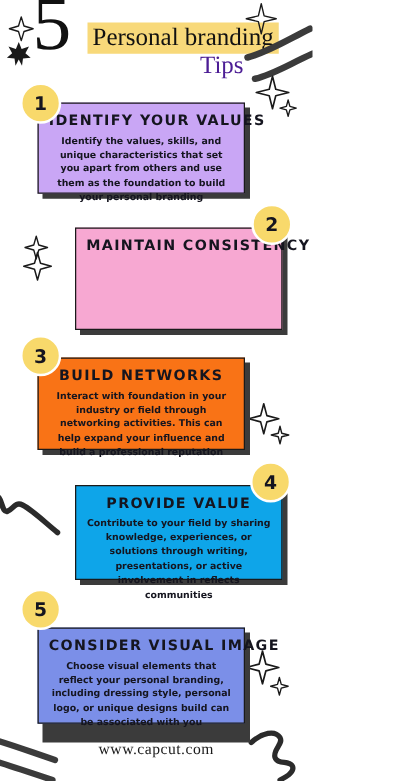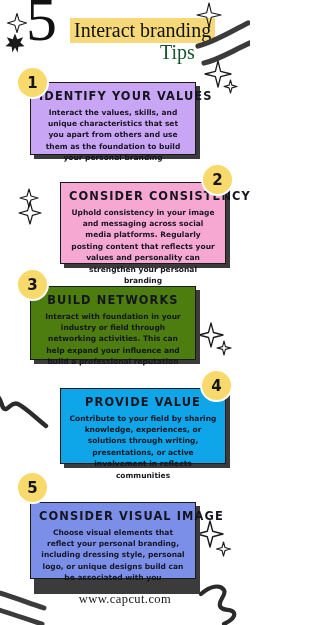--- a/index.html
+++ b/index.html
@@ -51,21 +51,21 @@
     padding: 1px 4px 1px 4px;
     white-space: nowrap;
   }
   .title-line2 {
     position: absolute;
     left: 160px;
     top: 41px;
     font-family: "Liberation Serif", serif;
     font-size: 20px;
     line-height: 1.15;
-    color: #14532d;
+    color: #4c1d95;
     white-space: nowrap;
   }
 
   
   .card-wrap { position: absolute; }
   .card-shadow {
     position: absolute;
     left: 4px;
     top: 4px;
     width: 100%;
@@ -131,21 +131,21 @@
     letter-spacing: 0.4px;
   }
 </style>
 </head>
 <body>
 
 <div class="page">
 
   <div class="header">
     <div class="big-number">5</div>
-    <div class="title-line1">Interact branding</div>
+    <div class="title-line1">Personal branding</div>
     <div class="title-line2">Tips</div>
   </div>
 
   <div class="deco" style="left:6px; top:12px;">
     <svg width="22" height="22" viewBox="0 0 22 22">
       <path d="M11 1.5 L13.2 8.8 L20.5 11 L13.2 13.2 L11 20.5 L8.8 13.2 L1.5 11 L8.8 8.8 Z" fill="none" stroke="#1a1a1a" stroke-width="1.1" stroke-linejoin="round"></path>
     </svg>
   </div>
 
   <div class="deco" style="left:5px; top:33px;">
@@ -219,37 +219,36 @@
   <div class="deco" style="left:-6px; top:606px;">
     <svg width="54" height="22" viewBox="0 0 54 22">
       <path d="M2 3 C 15 7, 30 12, 48 18" fill="none" stroke="#3b3b3b" stroke-width="5" stroke-linecap="round"></path>
     </svg>
   </div>
 
   <div class="card-wrap" style="left:30px; top:82px; width:166px; height:73px;">
     <div class="card-shadow"></div>
     <div class="card" style="background:#C9A6F5; height:73px;">
       <div class="card-title">IDENTIFY YOUR VALUES</div>
-      <div class="card-body">Interact the values, skills, and unique characteristics that set you apart from others and use them as the foundation to build your personal branding</div>
+      <div class="card-body">Identify the values, skills, and unique characteristics that set you apart from others and use them as the foundation to build your personal branding</div>
     </div>
   </div>
   <div class="badge" style="left:16px; top:66px;">1</div>
 
   <div class="card-wrap" style="left:60px; top:182px; width:166px; height:82px;">
     <div class="card-shadow"></div>
     <div class="card" style="background:#F7A8D2; height:82px;">
-      <div class="card-title">CONSIDER CONSISTENCY</div>
-      <div class="card-body">Uphold consistency in your image and messaging across social media platforms. Regularly posting content that reflects your values and personality can strengthen your personal branding</div>
+      <div class="card-title">MAINTAIN CONSISTENCY</div>
     </div>
   </div>
   <div class="badge" style="left:201px; top:163px;">2</div>
 
   <div class="card-wrap" style="left:30px; top:286px; width:166px; height:74px;">
     <div class="card-shadow"></div>
-    <div class="card" style="background:#4d7c0f; height:74px;">
+    <div class="card" style="background:#f97316; height:74px;">
       <div class="card-title">BUILD NETWORKS</div>
       <div class="card-body">Interact with foundation in your industry or field through networking activities. This can help expand your influence and build a professional reputation</div>
     </div>
   </div>
   <div class="badge" style="left:16px; top:268px;">3</div>
 
   <div class="card-wrap" style="left:60px; top:388px; width:166px; height:76px;">
     <div class="card-shadow"></div>
     <div class="card" style="background:#0ea5e9; height:76px;">
       <div class="card-title">PROVIDE VALUE</div>

